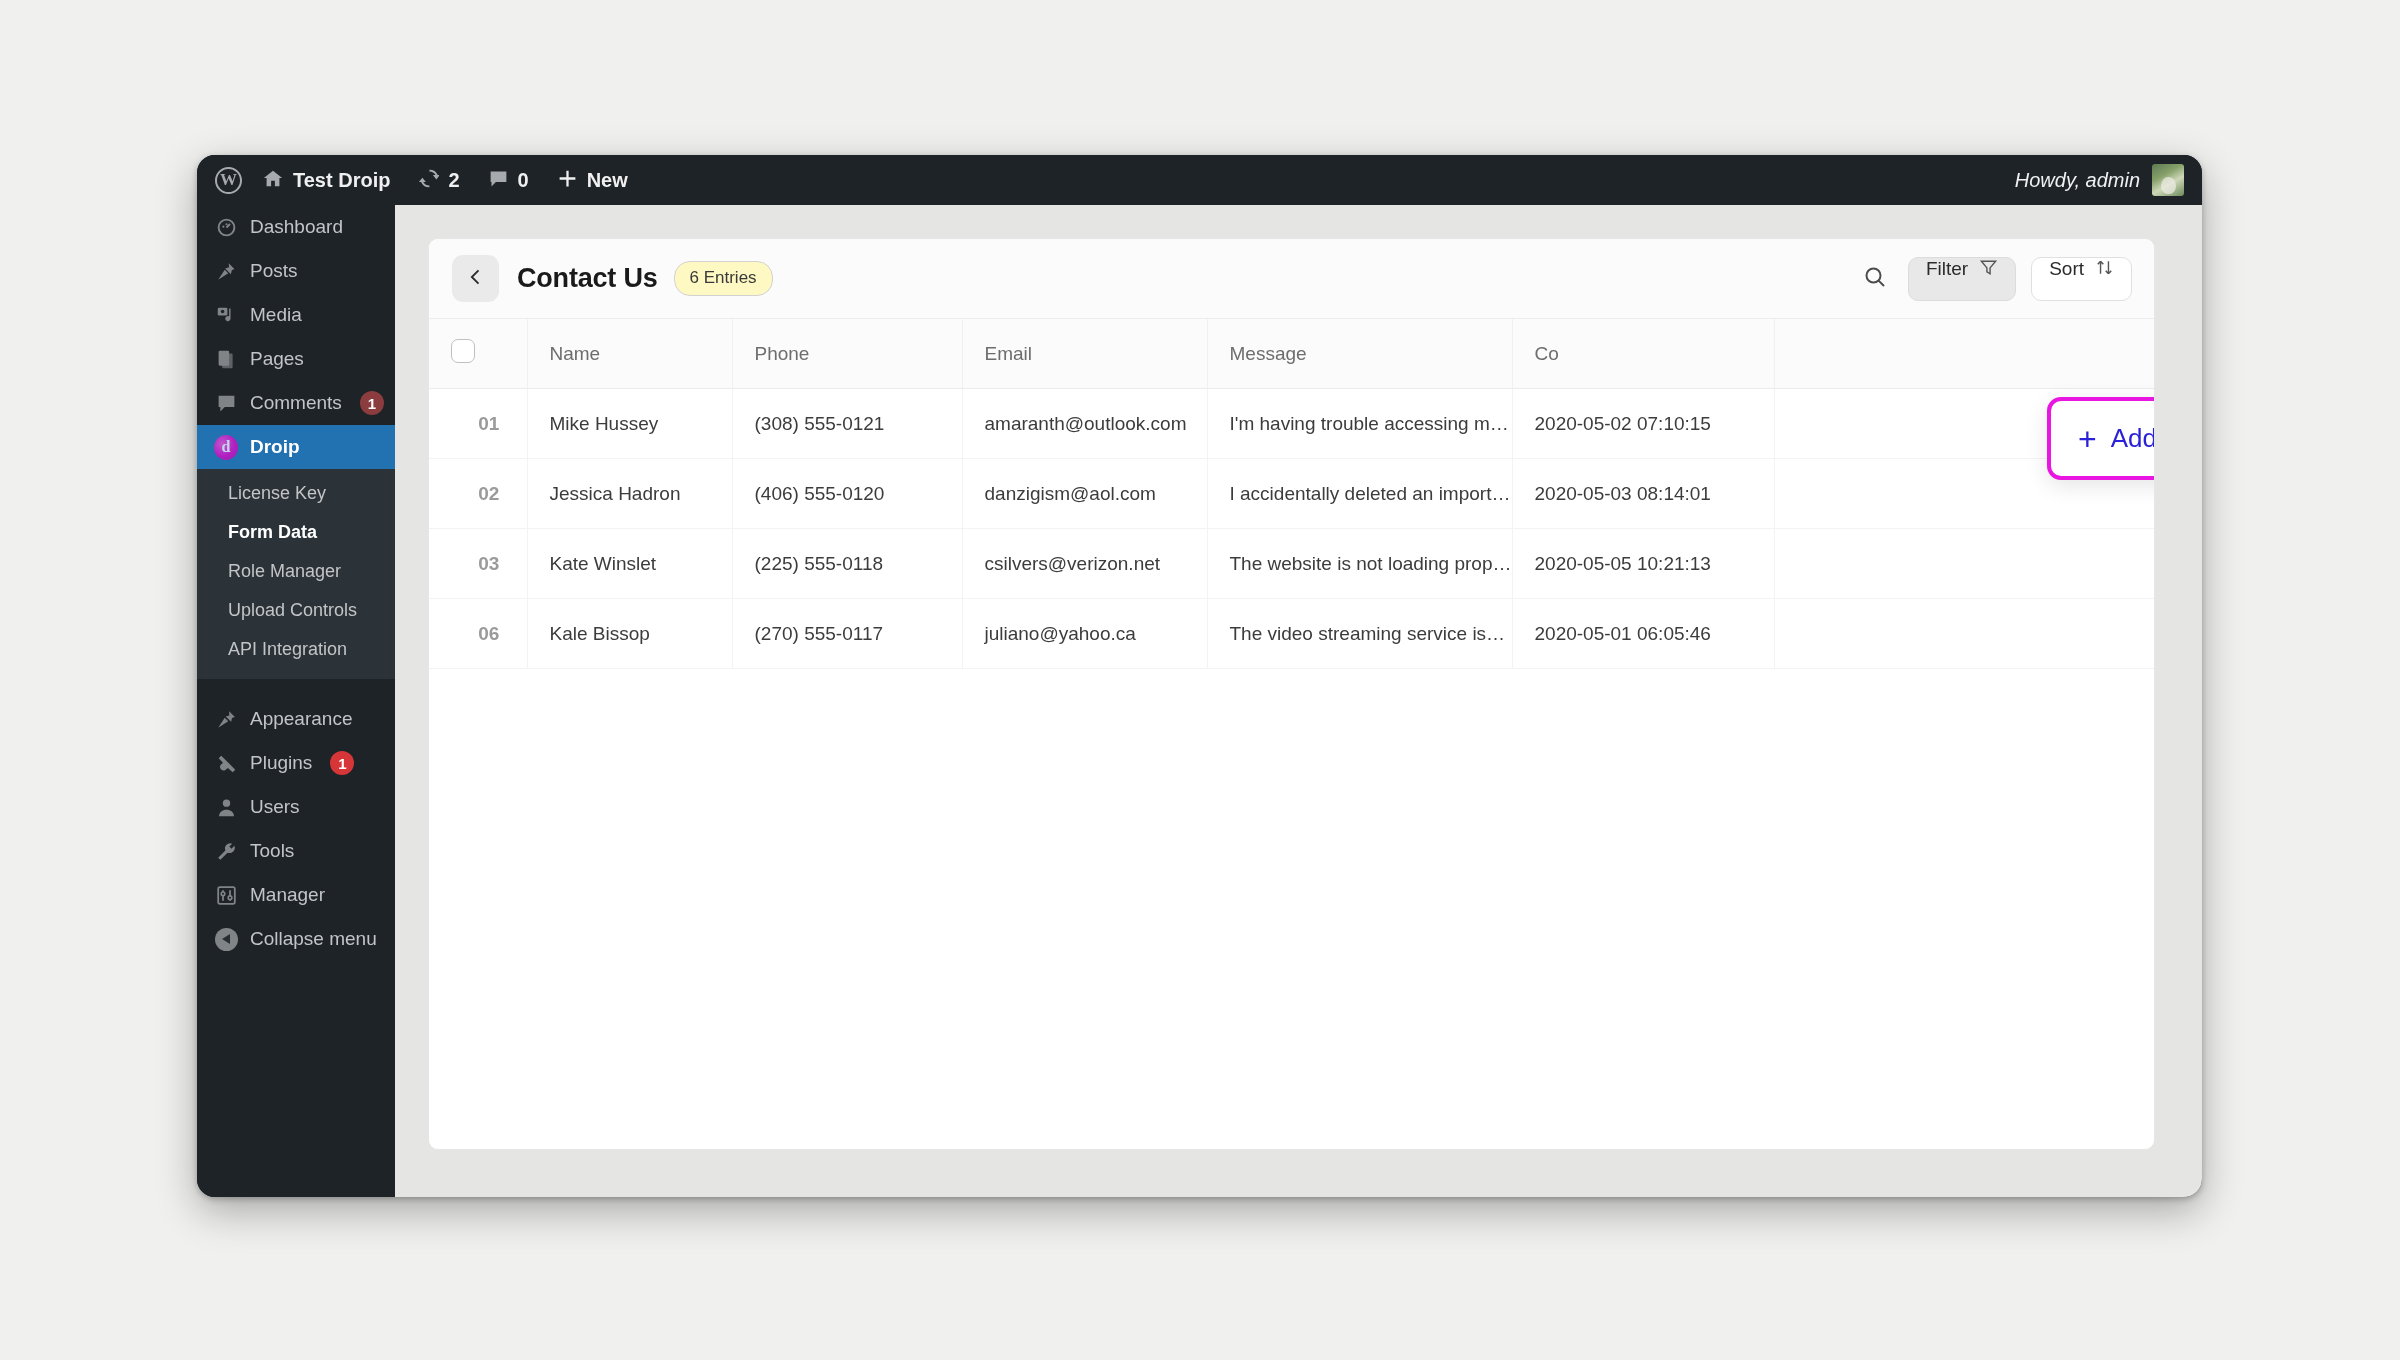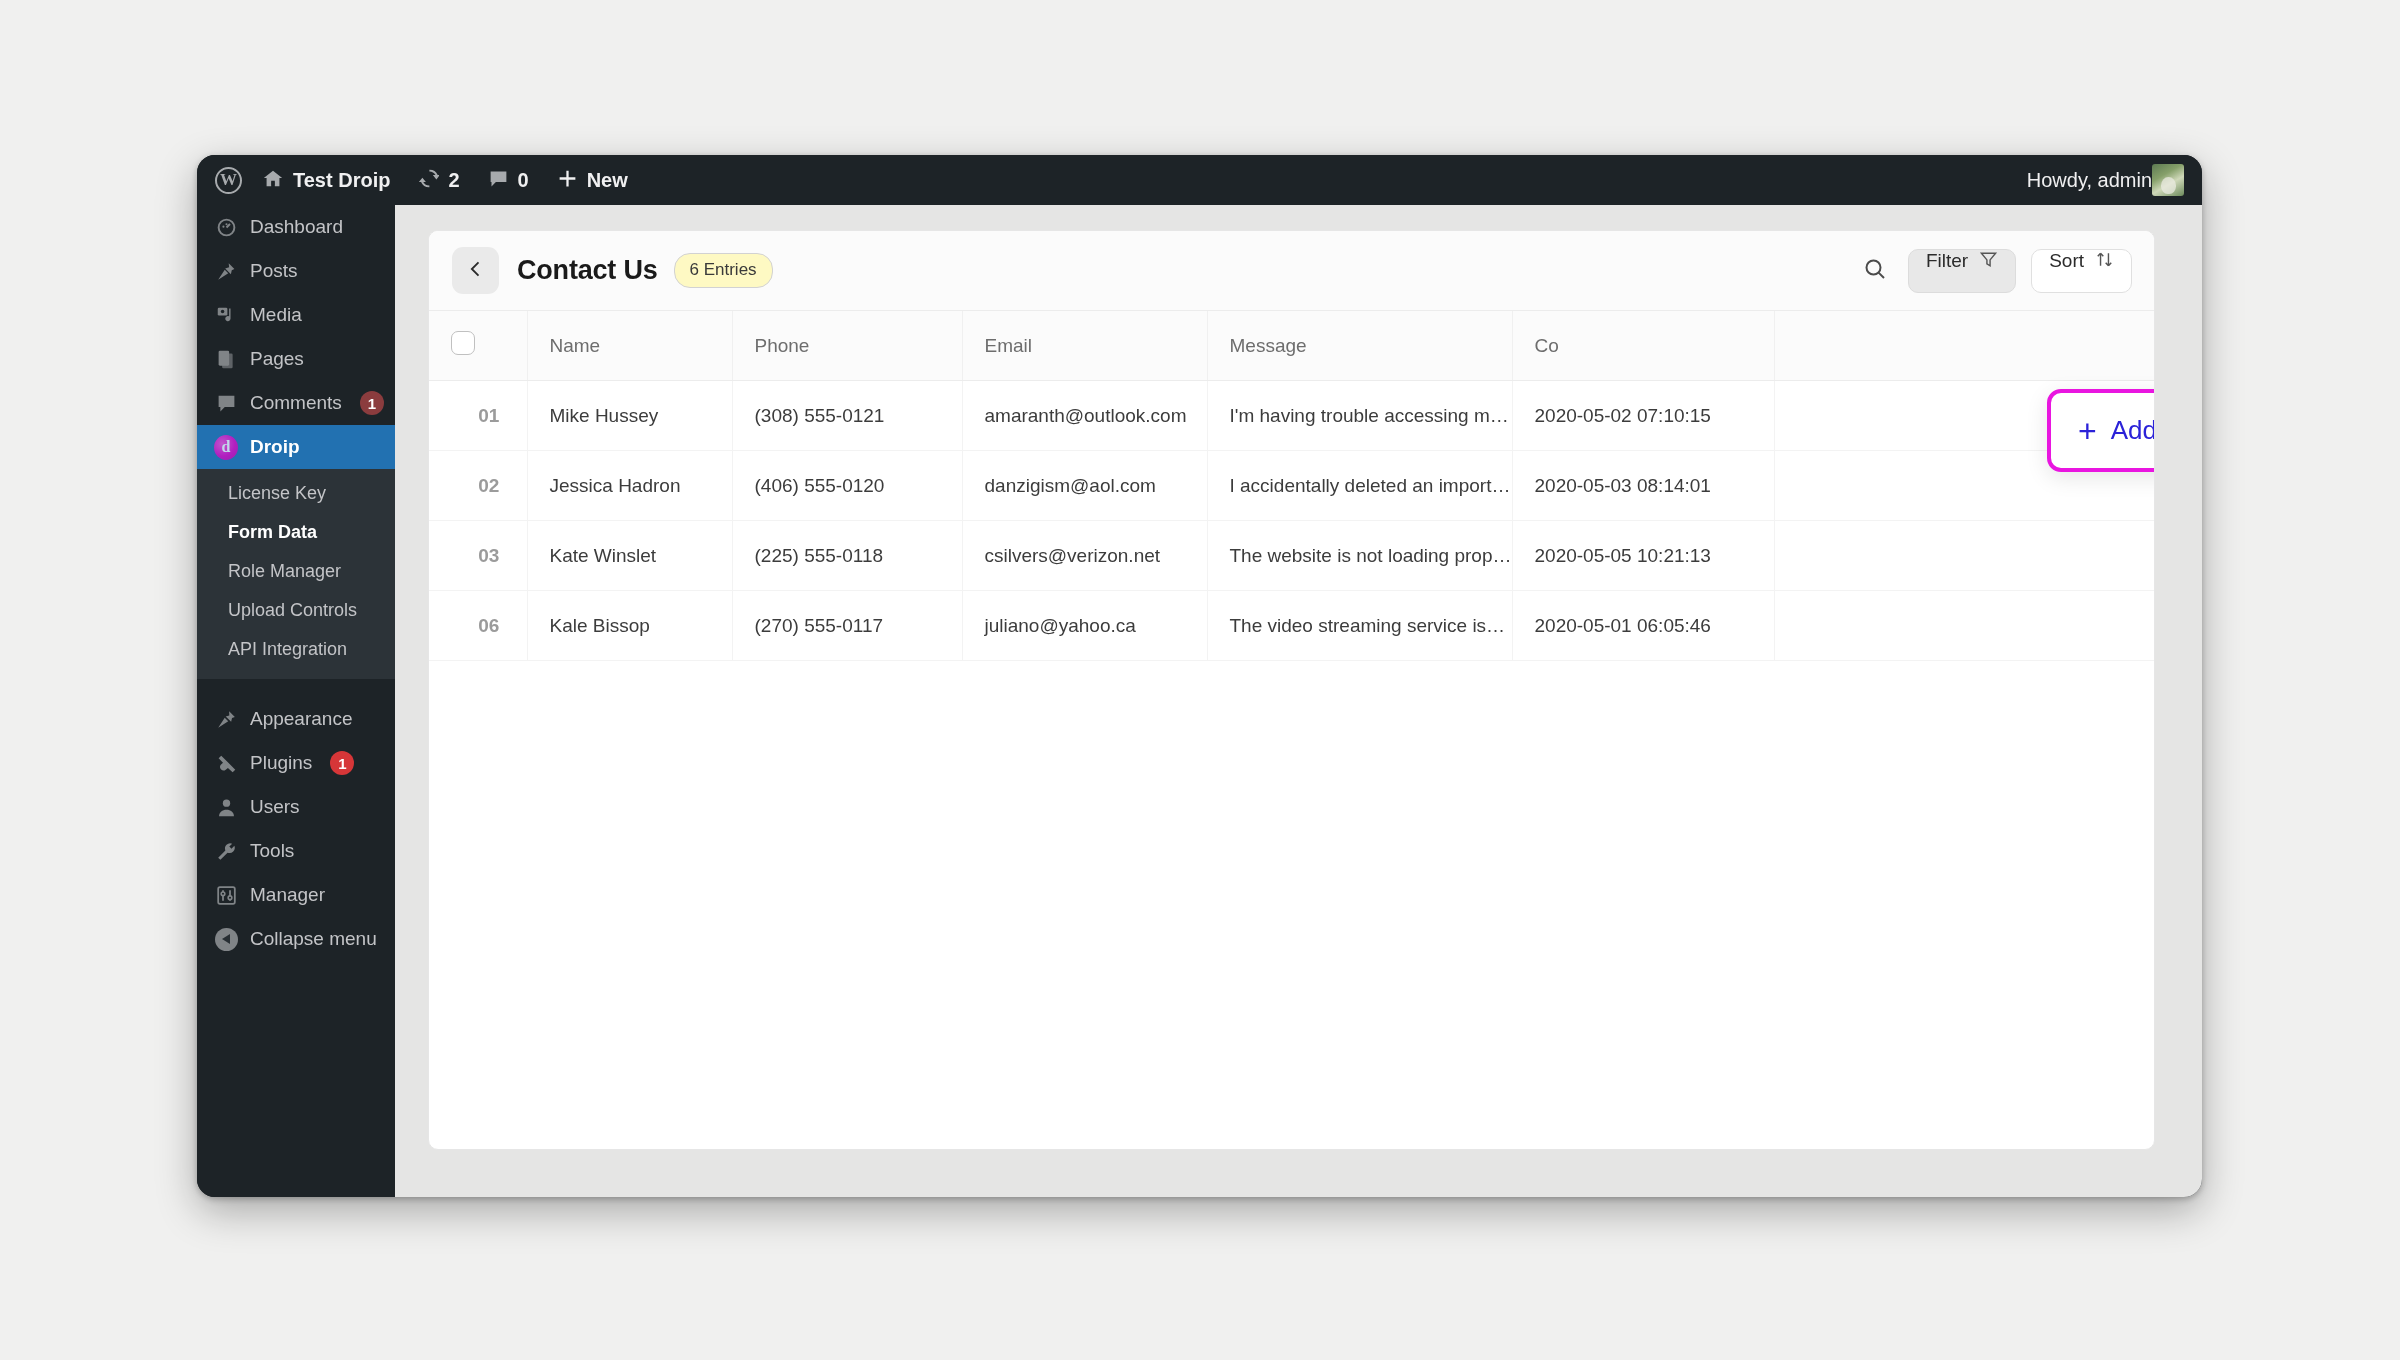--- a/index.html
+++ b/index.html
@@ -41,21 +41,21 @@
   .wp-logo {
     width: 27px; height: 27px; border-radius: 50%;
     border: 2.4px solid #a7aaad; position: relative;
     display: flex; align-items: center; justify-content: center;
     font-size: 17px; font-weight: 700; color: #a7aaad;
     font-family: "Liberation Serif", serif;
   }
   .glyph { color: #a7aaad; display: inline-block; line-height: 1; }
   #admin-bar-right {
     margin-left: auto; display: flex; align-items: center;
-    padding-right: 18px; 
+    padding-right: 18px; gap: 12px; font-style: italic;
   }
   #howdy-label { font-size: 20px; font-weight: 400; color: #f0f0f1; }
   #admin-avatar {
     width: 32px; height: 32px; border-radius: 3px;
     background: linear-gradient(150deg,#5d7a52 0%,#86a06a 35%,#cfd8b9 60%,#6c8a5b 100%);
     position: relative; overflow: hidden;
   }
   #admin-avatar:after {
     content:''; position:absolute; left:9px; top:13px;
     width:15px; height:17px; border-radius:50% 50% 45% 45%;
@@ -110,21 +110,21 @@
   }
   #collapse-icon:after {
     content:''; border-style: solid; border-width: 5.5px 8px 5.5px 0;
     border-color: transparent #2c3338 transparent transparent;
   }
 
   
   #content-area {
     position: absolute; left: 198px; top: 50px;
     right: 0; bottom: 0; background: #e5e5e4;
-    padding: 25px 47px 47px 33px;
+    padding: 33px 47px 47px 33px;
   }
   #entries-card {
     width: 100%; height: 100%;
     background: #fff; border-radius: 10px;
     border: 1px solid #e6e6e6;
     position: relative; overflow: hidden;
   }
 
   
   #card-header {

